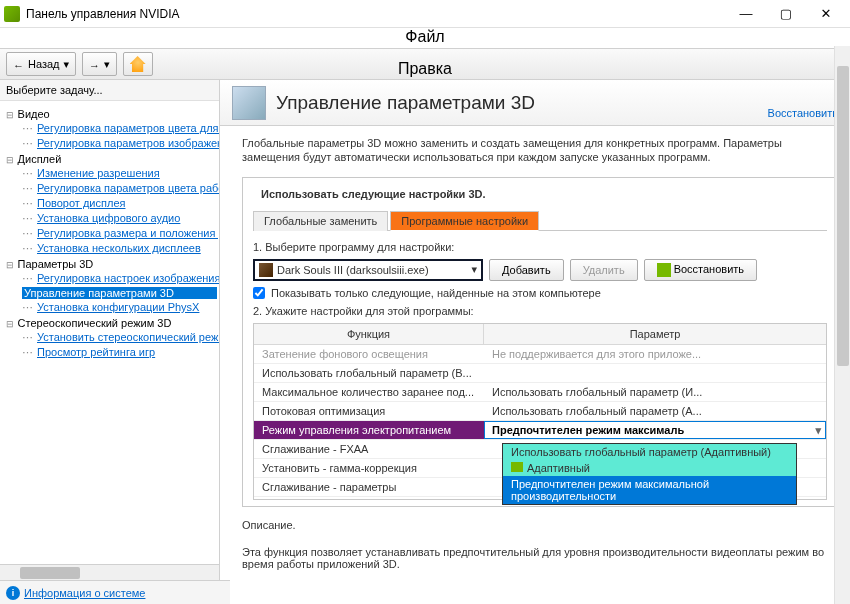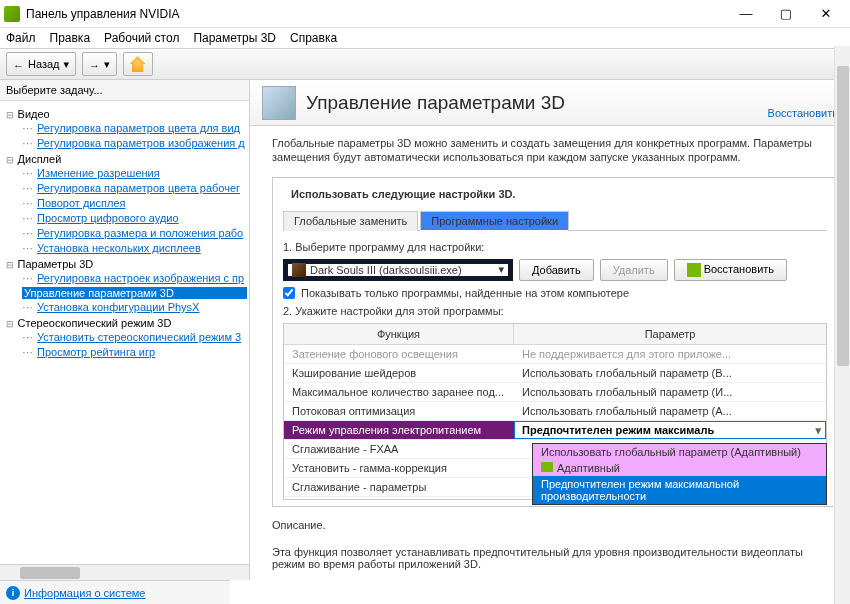--- a/index.html
+++ b/index.html
@@ -1,71 +1,71 @@
 <!DOCTYPE html>
 <html><head>
 <meta charset="utf-8">
 <style>
 * { box-sizing: border-box; margin: 0; padding: 0; }
 body { font-family: "Segoe UI", Tahoma, sans-serif; font-size: 11px; background: #fff; width: 850px; height: 604px; overflow: hidden; position: relative; }
 .titlebar { height: 28px; background: #fff; display: flex; align-items: center; padding: 0 4px; border-bottom: 1px solid #e0e0e0; }
 .titlebar .app-icon { width: 16px; height: 16px; background: linear-gradient(135deg,#76b900,#5a8f00); margin-right: 6px; border-radius: 2px; }
 .titlebar .title-text { flex: 1; font-size: 12px; }
 .titlebar .win-btn { width: 40px; height: 26px; display: flex; align-items: center; justify-content: center; font-size: 13px; cursor: pointer; }
-.menubar { height: 20px; display: flex; align-items: center; padding: 0 6px; gap: 14px; font-size: 12px; }
+.menubar { height: 20px; display: flex; align-items: center; padding: 0 6px; gap: 14px; font-size: 16px; flex-direction: column; }
 .menubar span { cursor: pointer; }
 .toolbar { height: 32px; border-top: 1px solid #d0d0d0; border-bottom: 1px solid #d0d0d0; background: linear-gradient(#fafafa,#eaeaea); display: flex; align-items: center; padding: 0 6px; gap: 6px; }
 .tool-btn { height: 24px; border: 1px solid #b0b0b0; background: linear-gradient(#fefefe,#e8e8e8); border-radius: 2px; display: flex; align-items: center; padding: 0 6px; gap: 4px; cursor: pointer; font-size: 11px; }
 .home-icon { width: 16px; height: 16px; background: radial-gradient(circle at 50% 40%, #ffcc66, #ff9900); border-radius: 2px; clip-path: polygon(50% 0%, 100% 50%, 85% 50%, 85% 100%, 15% 100%, 15% 50%, 0% 50%); }
 .main-split { display: flex; height: calc(604px - 28px - 20px - 32px - 24px); }
-.left-panel { width: 250px; border-right: 1px solid #d0d0d0; display: flex; flex-direction: column; overflow: hidden; }
+.left-panel { width: 220px; border-right: 1px solid #d0d0d0; display: flex; flex-direction: column; overflow: hidden; }
 .task-header { padding: 4px 6px; font-size: 11px; border-bottom: 1px solid #e0e0e0; background: #f5f5f5; }
 .tree { flex: 1; overflow: auto; padding: 4px 2px; position: relative; }
 .tree-cat { font-size: 11px; color: #000; margin: 3px 0 2px 4px; }
 .tree-cat::before { content: "⊟"; color: #888; margin-right: 4px; font-size: 9px; }
 .tree-item { font-size: 11px; color: #0066cc; text-decoration: underline; margin: 2px 0 2px 20px; cursor: pointer; white-space: nowrap; display: block; }
 .tree-item.dot::before { content: "⋯"; color: #888; margin-right: 4px; text-decoration: none; display: inline-block; }
 .tree-item.sel { background: #0078d7; color: #fff; text-decoration: none; padding: 0 2px; }
 .tree-scroll-x { height: 16px; background: #f0f0f0; border-top: 1px solid #d0d0d0; display: flex; align-items: center; }
 .tree-scroll-x .thumb { width: 60px; height: 12px; background: #c0c0c0; margin-left: 20px; border-radius: 2px; }
 .right-panel { flex: 1; display: flex; flex-direction: column; overflow: hidden; background: #fff; }
 .page-header { height: 46px; border-bottom: 1px solid #d0d0d0; display: flex; align-items: center; padding: 0 12px; background: linear-gradient(#fff,#f2f2f2); }
 .page-header .cube { width: 34px; height: 34px; margin-right: 10px; background: linear-gradient(135deg,#cde,#8ab); border: 1px solid #9ab; }
 .page-header h1 { font-size: 19px; font-weight: normal; color: #2a2a2a; flex: 1; }
 .restore-link { font-size: 11px; color: #0066cc; cursor: pointer; align-self: flex-end; margin-bottom: 6px; }
 .content { flex: 1; padding: 10px 12px 4px 22px; overflow: hidden; position: relative; font-size: 11px; color: #333; }
 .intro { margin-bottom: 12px; line-height: 1.3; }
 .group-box { border: 1px solid #c8c8c8; padding: 10px 10px 6px 10px; }
 .group-title { font-weight: bold; margin: -18px 0 10px 4px; background: #fff; display: inline-block; padding: 0 4px; }
 .tabs { display: flex; border-bottom: 1px solid #c8c8c8; margin-bottom: 10px; }
 .tab { padding: 3px 10px; border: 1px solid #c8c8c8; border-bottom: none; background: #f0f0f0; margin-right: 2px; cursor: pointer; font-size: 11px; position: relative; top: 1px; }
-.tab.active { background: #3b82f6; border-bottom: 1px solid #fff; }
+.tab.active { background: #f97316; border-bottom: 1px solid #fff; }
 .row { display: flex; align-items: center; gap: 6px; margin: 6px 0; }
-.select-prog { height: 22px; border: 5px solid #0f172a; display: flex; align-items: center; padding: 0 4px; gap: 4px; background: #fff; width: 230px; cursor: pointer; }
+.select-prog { height: 22px; border: 2px solid #0f172a; display: flex; align-items: center; padding: 0 4px; gap: 4px; background: #fff; width: 230px; cursor: pointer; }
 .prog-icon { width: 14px; height: 14px; background: linear-gradient(135deg,#775533,#442200); }
 .btn { height: 22px; padding: 0 12px; border: 1px solid #aaa; background: linear-gradient(#fefefe,#e8e8e8); border-radius: 2px; cursor: pointer; font-size: 11px; }
 .btn.disabled { color: #999; }
 .nv-icon { width: 14px; height: 14px; background: #76b900; display: inline-block; margin-right: 3px; vertical-align: middle; }
 .chk { width: 12px; height: 12px; }
 .table-frame { border: 1px solid #c8c8c8; margin-top: 6px; }
 .thead { display: flex; background: #f5f5f5; border-bottom: 1px solid #d8d8d8; text-align: center; }
 .th { padding: 4px 8px; font-size: 11px; }
 .th.c1 { width: 230px; border-right: 1px solid #d8d8d8; }
 .th.c2 { flex: 1; }
 .tbody { max-height: 154px; overflow: hidden; }
 .tr { display: flex; border-bottom: 1px solid #eee; }
 .td { padding: 3px 8px; font-size: 11px; white-space: nowrap; overflow: hidden; text-overflow: ellipsis; }
 .td.c1 { width: 230px; }
 .td.c2 { flex: 1; }
 .tr.dim .td { color: #999; }
 .tr.hl { background: #701a75; }
 .tr.hl .td { color: #fff; }
 .tr.hl2 .td.c2 { background: #fff; border: 1px solid #0078d7; padding: 2px 7px; font-weight: bold; color: #000; position: relative; }
 .tr.hl2 .td.c2::after { content: "▾"; position: absolute; right: 4px; color: #666; }
-.dropdown-pop { position: absolute; left: 282px; top: 317px; width: 295px; border: 1px solid #333; background: #f0abfc; z-index: 10; font-size: 11px; }
+.dropdown-pop { position: absolute; left: 282px; top: 317px; width: 295px; border: 1px solid #333; background: #5eead4; z-index: 10; font-size: 11px; }
 .dd-item { padding: 2px 8px; cursor: pointer; }
 .dd-item.opt2::before { content: ""; display: inline-block; width: 12px; height: 10px; background: #76b900; margin-right: 4px; }
 .dd-item.sel { background: #0078d7; color: #fff; }
 .desc-box { margin-top: 12px; font-size: 11px; }
 .desc-title { margin-bottom: 15px; }
 .footer-box { margin-top: 18px; font-size: 11px; color: #555; }
 .statusbar { position: absolute; bottom: 0; left: 0; width: 230px; height: 24px; border-top: 1px solid #d0d0d0; background: #f5f5f5; display: flex; align-items: center; padding: 0 6px; gap: 4px; }
 .info-icon { width: 14px; height: 14px; border-radius: 50%; background: #0078d7; color: #fff; display: flex; align-items: center; justify-content: center; font-size: 9px; font-weight: bold; }
 .sys-link { color: #0066cc; text-decoration: underline; font-size: 11px; cursor: pointer; }
 .right-scroll { position: absolute; right: 0; top: 46px; bottom: 0; width: 16px; background: #f0f0f0; border-left: 1px solid #e0e0e0; }
@@ -109,21 +109,21 @@
   <div class="left-panel">
     <div class="task-header">Выберите задачу...</div>
     <div class="tree">
       <div class="tree-cat">Видео</div>
       <a class="tree-item dot">Регулировка параметров цвета для вид</a>
       <a class="tree-item dot">Регулировка параметров изображения д</a>
       <div class="tree-cat">Дисплей</div>
       <a class="tree-item dot">Изменение разрешения</a>
       <a class="tree-item dot">Регулировка параметров цвета рабочег</a>
       <a class="tree-item dot">Поворот дисплея</a>
-      <a class="tree-item dot">Просмотр цифрового аудио</a>
+      <a class="tree-item dot">Установка цифрового аудио</a>
       <a class="tree-item dot">Регулировка размера и положения рабо</a>
       <a class="tree-item dot">Установка нескольких дисплеев</a>
       <div class="tree-cat">Параметры 3D</div>
       <a class="tree-item dot">Регулировка настроек изображения с пр</a>
       <a class="tree-item sel">Управление параметрами 3D</a>
       <a class="tree-item dot">Установка конфигурации PhysX</a>
       <div class="tree-cat">Стереоскопический режим 3D</div>
       <a class="tree-item dot">Установить стереоскопический режим 3</a>
       <a class="tree-item dot">Просмотр рейтинга игр</a>
     </div>
@@ -152,35 +152,34 @@
             <span class="prog-icon"></span>
             <span>Dark Souls III (darksoulsiii.exe)</span>
             <span style="margin-left:auto">▾</span>
           </div>
           <button class="btn">Добавить</button>
           <button class="btn disabled">Удалить</button>
           <button class="btn"><span class="nv-icon"></span><span>Восстановить</span></button>
         </div>
         <div class="row">
           <input type="checkbox" class="chk" checked="" style="">
-          <span>Показывать только программы, найденные на этом компьютере</span>
+          <span>Показывать только следующие, найденные на этом компьютере</span>
         </div>
         <div>2. Укажите настройки для этой программы:</div>
         <div class="table-frame">
           <div class="thead">
             <div class="th c1">Функция</div>
             <div class="th c2">Параметр</div>
           </div>
           <div class="tbody">
             <div class="tr dim">
                 <div class="td c1">Затенение фонового освещения</div>
                 <div class="td c2">Не поддерживается для этого приложе...</div>
               </div>
             <div class="tr">
-                <div class="td c1">Кэширование шейдеров</div>
                 <div class="td c2">Использовать глобальный параметр (В...</div>
               </div>
             <div class="tr">
                 <div class="td c1">Максимальное количество заранее под...</div>
                 <div class="td c2">Использовать глобальный параметр (И...</div>
               </div>
             <div class="tr">
                 <div class="td c1">Потоковая оптимизация</div>
                 <div class="td c2">Использовать глобальный параметр (А...</div>
               </div>

